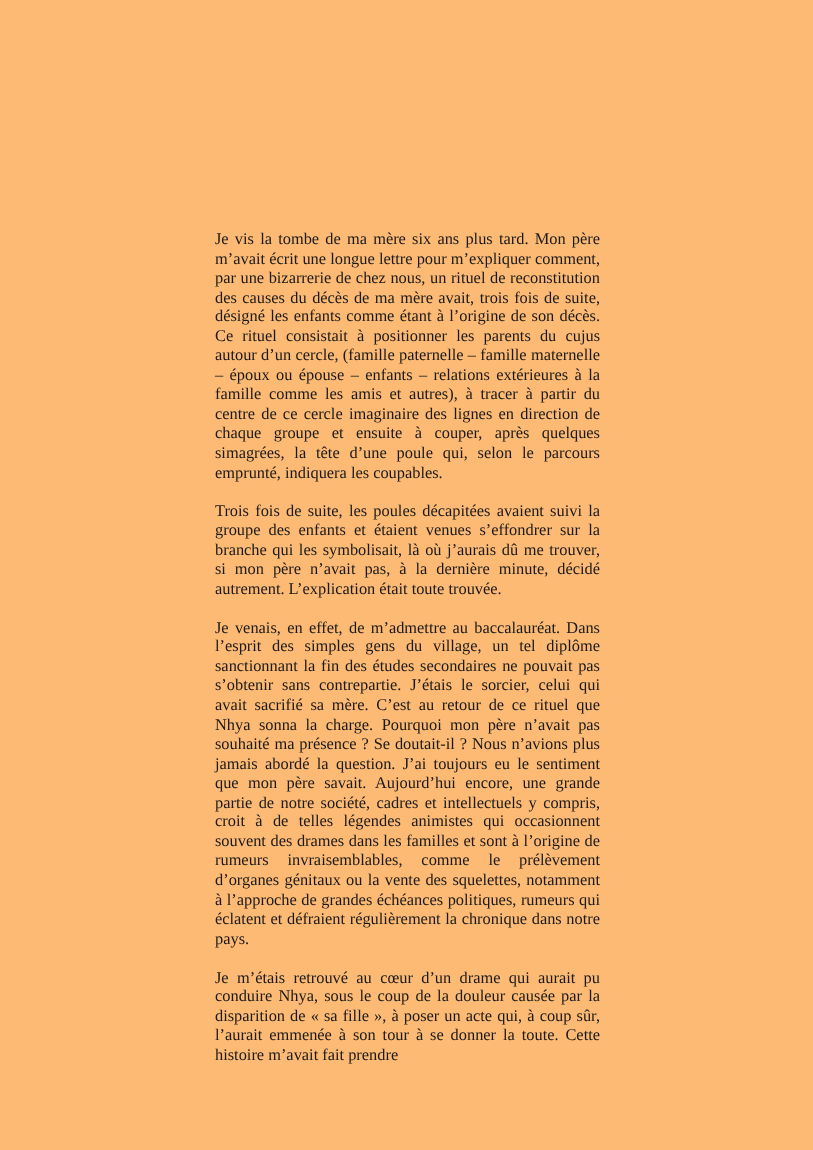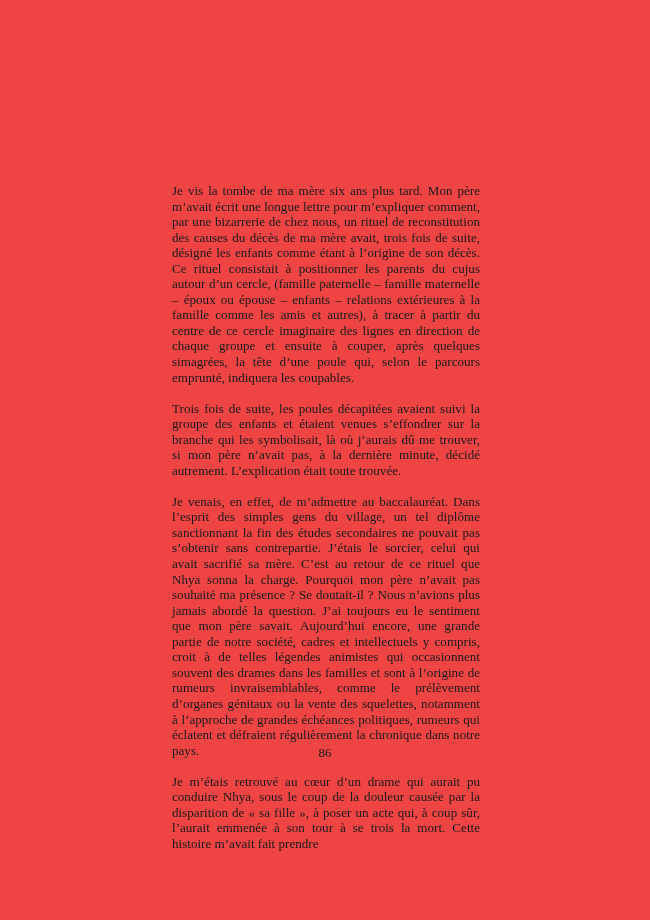--- a/index.html
+++ b/index.html
@@ -12,21 +12,21 @@
     height: 920px;
     position: relative;
     overflow: hidden;
     font-family: "Liberation Serif", "DejaVu Serif", serif;
     color: #1a1a1a;
   }
   .page {
     position: absolute;
     left: 0; top: 0;
     width: 650px; height: 920px;
-    background: #ef4444;
+    background: #fdba74;
   }
   .text-block {
     position: absolute;
     left: 172px;
     top: 183px;
     width: 308px;
   }
   .para {
     margin: 0 0 15.5px 0;
     font-size: 13.1px;
@@ -46,16 +46,15 @@
   }
 </style>
 </head>
 <body>
 
 <div class="page">
   <div class="text-block">
     <p class="para">Je vis la tombe de ma mère six ans plus tard. Mon père m’avait écrit une longue lettre pour m’expliquer comment, par une bizarrerie de chez nous, un rituel de reconstitution des causes du décès de ma mère avait, trois fois de suite, désigné les enfants comme étant à l’origine de son décès. Ce rituel consistait à positionner les parents du cujus autour d’un cercle, (famille paternelle – famille maternelle – époux ou épouse – enfants – relations extérieures à la famille comme les amis et autres), à tracer à partir du centre de ce cercle imaginaire des lignes en direction de chaque groupe et ensuite à couper, après quelques simagrées, la tête d’une poule qui, selon le parcours emprunté, indiquera les coupables.</p>
     <p class="para">Trois fois de suite, les poules décapitées avaient suivi la groupe des enfants et étaient venues s’effondrer sur la branche qui les symbolisait, là où j’aurais dû me trouver, si mon père n’avait pas, à la dernière minute, décidé autrement. L’explication était toute trouvée.</p>
     <p class="para">Je venais, en effet, de m’admettre au baccalauréat. Dans l’esprit des simples gens du village, un tel diplôme sanctionnant la fin des études secondaires ne pouvait pas s’obtenir sans contrepartie. J’étais le sorcier, celui qui avait sacrifié sa mère. C’est au retour de ce rituel que Nhya sonna la charge. Pourquoi mon père n’avait pas souhaité ma présence ? Se doutait-il ? Nous n’avions plus jamais abordé la question. J’ai toujours eu le sentiment que mon père savait. Aujourd’hui encore, une grande partie de notre société, cadres et intellectuels y compris, croit à de telles légendes animistes qui occasionnent souvent des drames dans les familles et sont à l’origine de rumeurs invraisemblables, comme le prélèvement d’organes génitaux ou la vente des squelettes, notamment à l’approche de grandes échéances politiques, rumeurs qui éclatent et défraient régulièrement la chronique dans notre pays.</p>
-    <p class="para last">Je m’étais retrouvé au cœur d’un drame qui aurait pu conduire Nhya, sous le coup de la douleur causée par la disparition de « sa fille », à poser un acte qui, à coup sûr, l’aurait emmenée à son tour à se trois la mort. Cette histoire m’avait fait prendre</p>
+    <p class="para last">Je m’étais retrouvé au cœur d’un drame qui aurait pu conduire Nhya, sous le coup de la douleur causée par la disparition de « sa fille », à poser un acte qui, à coup sûr, l’aurait emmenée à son tour à se donner la toute. Cette histoire m’avait fait prendre</p>
   </div>
-  <div class="page-number">86</div>
 </div>
 
 </body></html>

